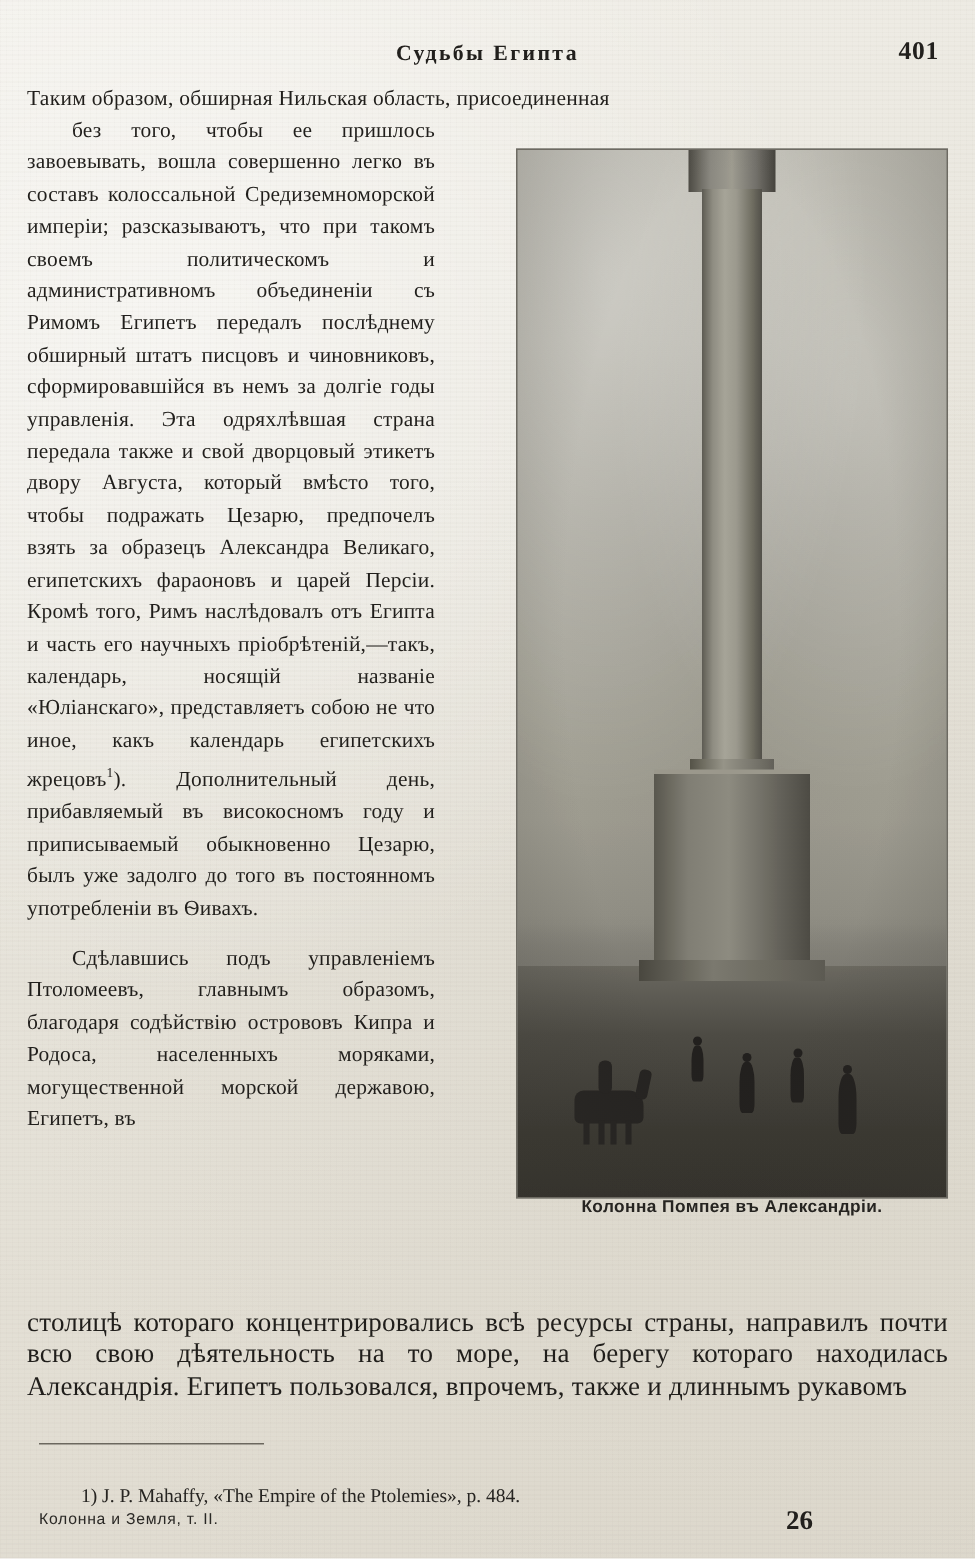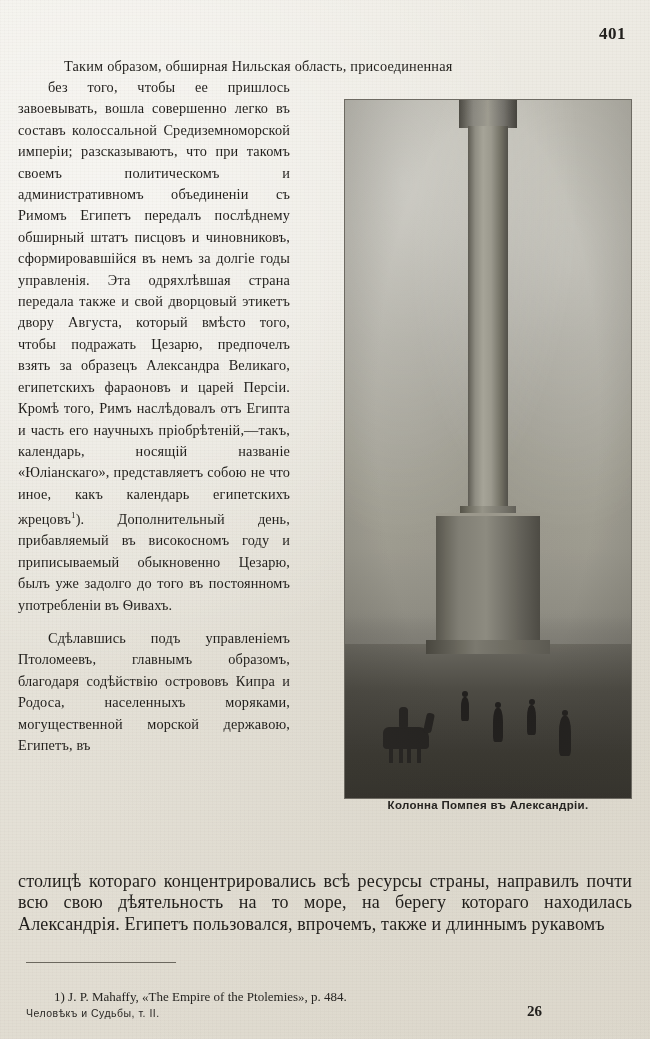--- a/index.html
+++ b/index.html
@@ -74,21 +74,20 @@
   .body-area {
     position: relative;
     width: 614px;
   }
   .full-line {
     font-size: 14.3px;
     line-height: 21px;
     text-align: justify;
     color: #201e1b;
     letter-spacing: 0.2px;
-    margin-left: 46px;
   }
   .text-col {
     position: absolute;
     left: 0;
     top: 21px;
     width: 272px;
     font-size: 14.3px;
     line-height: 21.4px;
     text-align: justify;
     text-justify: inter-word;
@@ -322,33 +321,34 @@
     top: 0;
     font-family: "Liberation Sans", sans-serif;
     font-size: 10.5px;
     letter-spacing: 0.5px;
     color: #2a2825;
   }
   .colophon-right {
     position: absolute;
     right: 84px;
     top: -4px;
-    font-size: 15px;
+    font-size: 18px;
     font-weight: bold;
     color: #22201d;
     margin-left: 41px;
   }
 </style>
 </head>
 <body>
 
 <div class="page">
   <div class="content">
 
     <div class="running-head">
+      <div class="running-title">Судьбы Египта</div>
       <div class="page-number">401</div>
     </div>
 
     <div class="body-area">
 
       <div class="full-line">Таким образом, обширная Нильская область, присоединенная</div>
 
       <div class="text-col">
         <p><span>без того, чтобы ее пришлось завоевывать, вошла совершенно легко въ составъ колоссальной Средиземноморской имперіи; разсказываютъ, что при такомъ своемъ политическомъ и административномъ объединеніи съ Римомъ Египетъ передалъ послѣднему обширный штатъ писцовъ и чиновниковъ, сформировавшійся въ немъ за долгіе годы управленія. Эта одряхлѣвшая страна передала также и свой дворцовый этикетъ двору Августа, который вмѣсто того, чтобы подражать Цезарю, предпочелъ взять за образецъ Александра Великаго, египетскихъ фараоновъ и царей Персіи. Кромѣ того, Римъ наслѣдовалъ отъ Египта и часть его научныхъ пріобрѣтеній,—такъ, календарь, носящій названіе «Юліанскаго», представляетъ собою не что иное, какъ календарь египетскихъ жрецовъ</span><sup>1</sup><span>). Дополнительный день, прибавляемый въ високосномъ году и приписываемый обыкновенно Цезарю, былъ уже задолго до того въ постоянномъ употребленіи въ Ѳивахъ.</span></p>
         <p class="gap">Сдѣлавшись подъ управленіемъ Птоломеевъ, главнымъ образомъ, благодаря содѣйствію острововъ Кипра и Родоса, населенныхъ моряками, могущественной морской державою, Египетъ, въ</p>
@@ -396,19 +396,19 @@
       </div>
 
       <div class="lower-block">
         <p>столицѣ котораго концентрировались всѣ ресурсы страны, направилъ почти всю свою дѣятельность на то море, на берегу котораго находилась Александрія. Египетъ пользовался, впрочемъ, также и длиннымъ рукавомъ</p>
       </div>
 
       <div class="footnote-rule"></div>
       <div class="footnote">1) J. P. Mahaffy, «The Empire of the Ptolemies», p. 484.</div>
 
       <div class="colophon">
-        <div class="colophon-left">Человѣкъ и Судьбы, т. II.</div>
+        <div class="colophon-left">Колонна и Земля, т. II.</div>
         <div class="colophon-right">26</div>
       </div>
 
     </div>
   </div>
 </div>
 
 </body></html>

